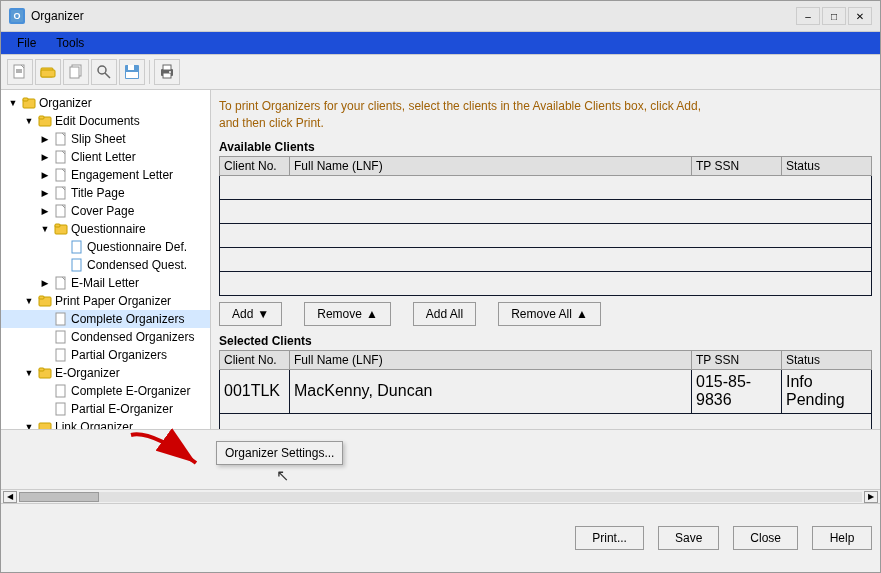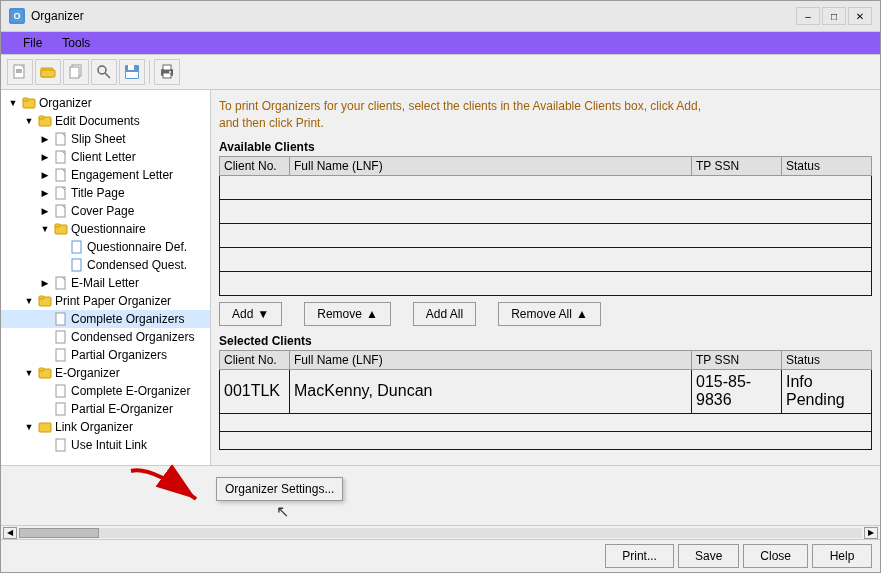--- a/index.html
+++ b/index.html
@@ -7,21 +7,21 @@
     
     .window { width: 881px; height: 573px; background: #f0f0f0; border: 1px solid #999; display: flex; flex-direction: column; }
     
     .title-bar { background: #e8e8e8; padding: 6px 8px; display: flex; align-items: center; justify-content: space-between; border-bottom: 1px solid #ccc; }
     .title-left { display: flex; align-items: center; gap: 6px; font-size: 12px; }
     .title-icon { width: 16px; height: 16px; background: #4a90d9; border-radius: 2px; display: flex; align-items: center; justify-content: center; color: white; font-size: 9px; font-weight: bold; }
     .title-controls { display: flex; gap: 2px; }
     .title-btn { width: 24px; height: 18px; background: #e8e8e8; border: 1px solid #ccc; font-size: 10px; cursor: pointer; display: flex; align-items: center; justify-content: center; }
     .title-btn.close-btn { background: #e8e8e8; }
     
-    .menu-bar { padding: 2px 16px; display: flex; gap: 8px; border-bottom: 1px solid #ccc; background: #8b5cf6; }
+    .menu-bar { padding: 2px 10px; display: flex; gap: 8px; border-bottom: 1px solid #ccc; background: #1d4ed8; }
     .menu-item { padding: 2px 6px; cursor: pointer; font-size: 12px; }
     
     .toolbar { padding: 4px 6px; border-bottom: 1px solid #ccc; display: flex; gap: 2px; align-items: center; background: #f0f0f0; }
     .toolbar-btn { width: 26px; height: 26px; border: 1px solid #ccc; background: #f0f0f0; cursor: pointer; display: flex; align-items: center; justify-content: center; font-size: 14px; }
     .toolbar-separator { width: 1px; height: 24px; background: #ccc; margin: 0 2px; }
     
     .content-area { display: flex; flex: 1; overflow: hidden; }
     
     .sidebar { width: 210px; border-right: 1px solid #ccc; overflow-y: auto; background: #fff; padding: 4px 0; flex-shrink: 0; }
     
@@ -49,21 +49,21 @@
     .col-full-name { width: auto; }
     .col-tp-ssn { width: 90px; }
     .col-status { width: 90px; }
     
     .available-table-body { height: 120px; }
     .selected-table-body { height: 80px; }
     
     .buttons-row { display: flex; gap: 22px; margin-bottom: 8px; align-items: center; }
     .action-btn { padding: 4px 12px; border: 1px solid #999; background: #f0f0f0; cursor: pointer; font-size: 12px; display: flex; align-items: center; gap: 4px; }
     
-    .bottom-bar { border-top: 1px solid #ccc; padding: 4px 8px; display: flex; align-items: center; justify-content: flex-end; gap: 4px; background: #f0f0f0; position: relative; }
+    .bottom-bar { border-top: 1px solid #ccc; padding: 22px 8px; display: flex; align-items: center; justify-content: flex-end; gap: 14px; background: #f0f0f0; position: relative; }
     
     .footer-btn { padding: 4px 16px; border: 1px solid #999; background: #f0f0f0; cursor: pointer; font-size: 12px; min-width: 60px; }
     
     .organizer-settings-popup { position: absolute; bottom: 44px; left: 220px; background: #f0f0f0; border: 1px solid #999; padding: 4px 8px; font-size: 12px; cursor: pointer; z-index: 10; box-shadow: 2px 2px 4px rgba(0,0,0,0.2); }
 
     .empty-row td { height: 18px; }
   </style>
 </head>
 <body>
 

